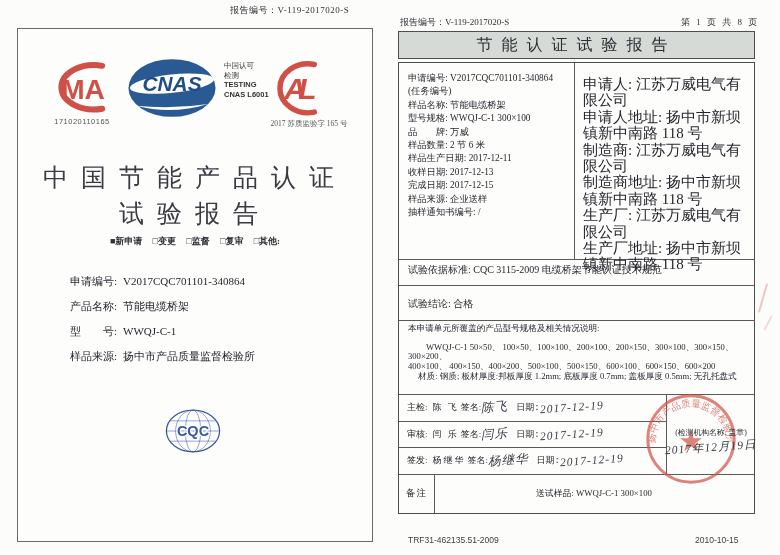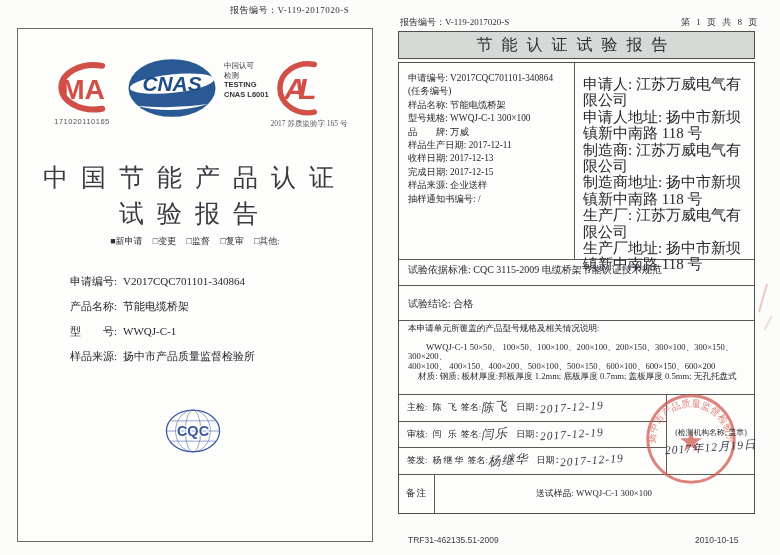--- a/index.html
+++ b/index.html
@@ -18,21 +18,21 @@
   .logo-ma{left:28px;top:30px;width:74px;height:58px;color:#d05048;}
   .ma-number{left:14px;top:88px;width:100px;text-align:center;font-size:7.5px;letter-spacing:.5px;color:#555;}
   .logo-cnas{left:108px;top:28px;width:92px;height:62px;}
   .cnas-caption{left:206px;top:32px;font-size:7.5px;line-height:9.5px;color:#333;}
   .cnas-caption .b{font-weight:bold;}
   .logo-cal{left:246px;top:28px;width:68px;height:64px;color:#d05048;}
   .cal-caption{left:236px;top:90px;width:110px;text-align:center;font-size:7.5px;color:#555;}
   .big-title{left:0;width:354px;text-align:center;font-size:25px;letter-spacing:13px;color:#3a3b42;font-weight:500;}
   .t1{top:132px;}
   .t2{top:168px;}
-  .chk-row{left:0;top:206px;width:354px;text-align:center;font-size:9px;color:#2e2f36;}
+  .chk-row{left:0;top:206px;width:354px;text-align:center;font-size:9px;color:#2e2f36;font-weight:bold;}
   .chk-row .cb{margin:0 4px;}
   .lfields{left:52px;top:240px;font-size:11px;line-height:25px;color:#26272e;}
   .lfields .v{margin-left:6px;}
   .logo-cqc{left:146px;top:378px;width:58px;height:48px;}
 
   
   .rep-no-right{left:400px;top:16px;font-size:9px;color:#30313a;}
   .page-info{left:681px;top:16px;font-size:9px;letter-spacing:2px;color:#30313a;}
   .rtitle{left:398px;top:31px;width:355px;height:26px;border:1px solid #4d4e4a;background:#d5dad6;
           text-align:center;font-size:16px;letter-spacing:9px;line-height:26px;color:#2c2d33;}
@@ -148,20 +148,21 @@
   <div class="hline" style="top:384px;width:267px"></div>
   <div class="vline" style="left:267px;top:331px;height:80px"></div>
   <div class="vline" style="left:35px;top:411px;height:39px"></div>
 
   <div class="cell-txt info-left">
     <div>申请编号: V2017CQC701101-340864</div>
     <div>(任务编号)</div>
     <div>样品名称: 节能电缆桥架</div>
     <div>型号规格: WWQJ-C-1 300×100</div>
     <div>品　　牌: 万威</div>
+    <div>样品数量: 2 节 6 米</div>
     <div>样品生产日期: 2017-12-11</div>
     <div>收样日期: 2017-12-13</div>
     <div>完成日期: 2017-12-15</div>
     <div>样品来源: 企业送样</div>
     <div>抽样通知书编号: /</div>
   </div>
   <div class="cell-txt info-right">
     <div>申请人: 江苏万威电气有限公司</div>
     <div>申请人地址: 扬中市新坝镇新中南路 118 号</div>
     <div>制造商: 江苏万威电气有限公司</div>

